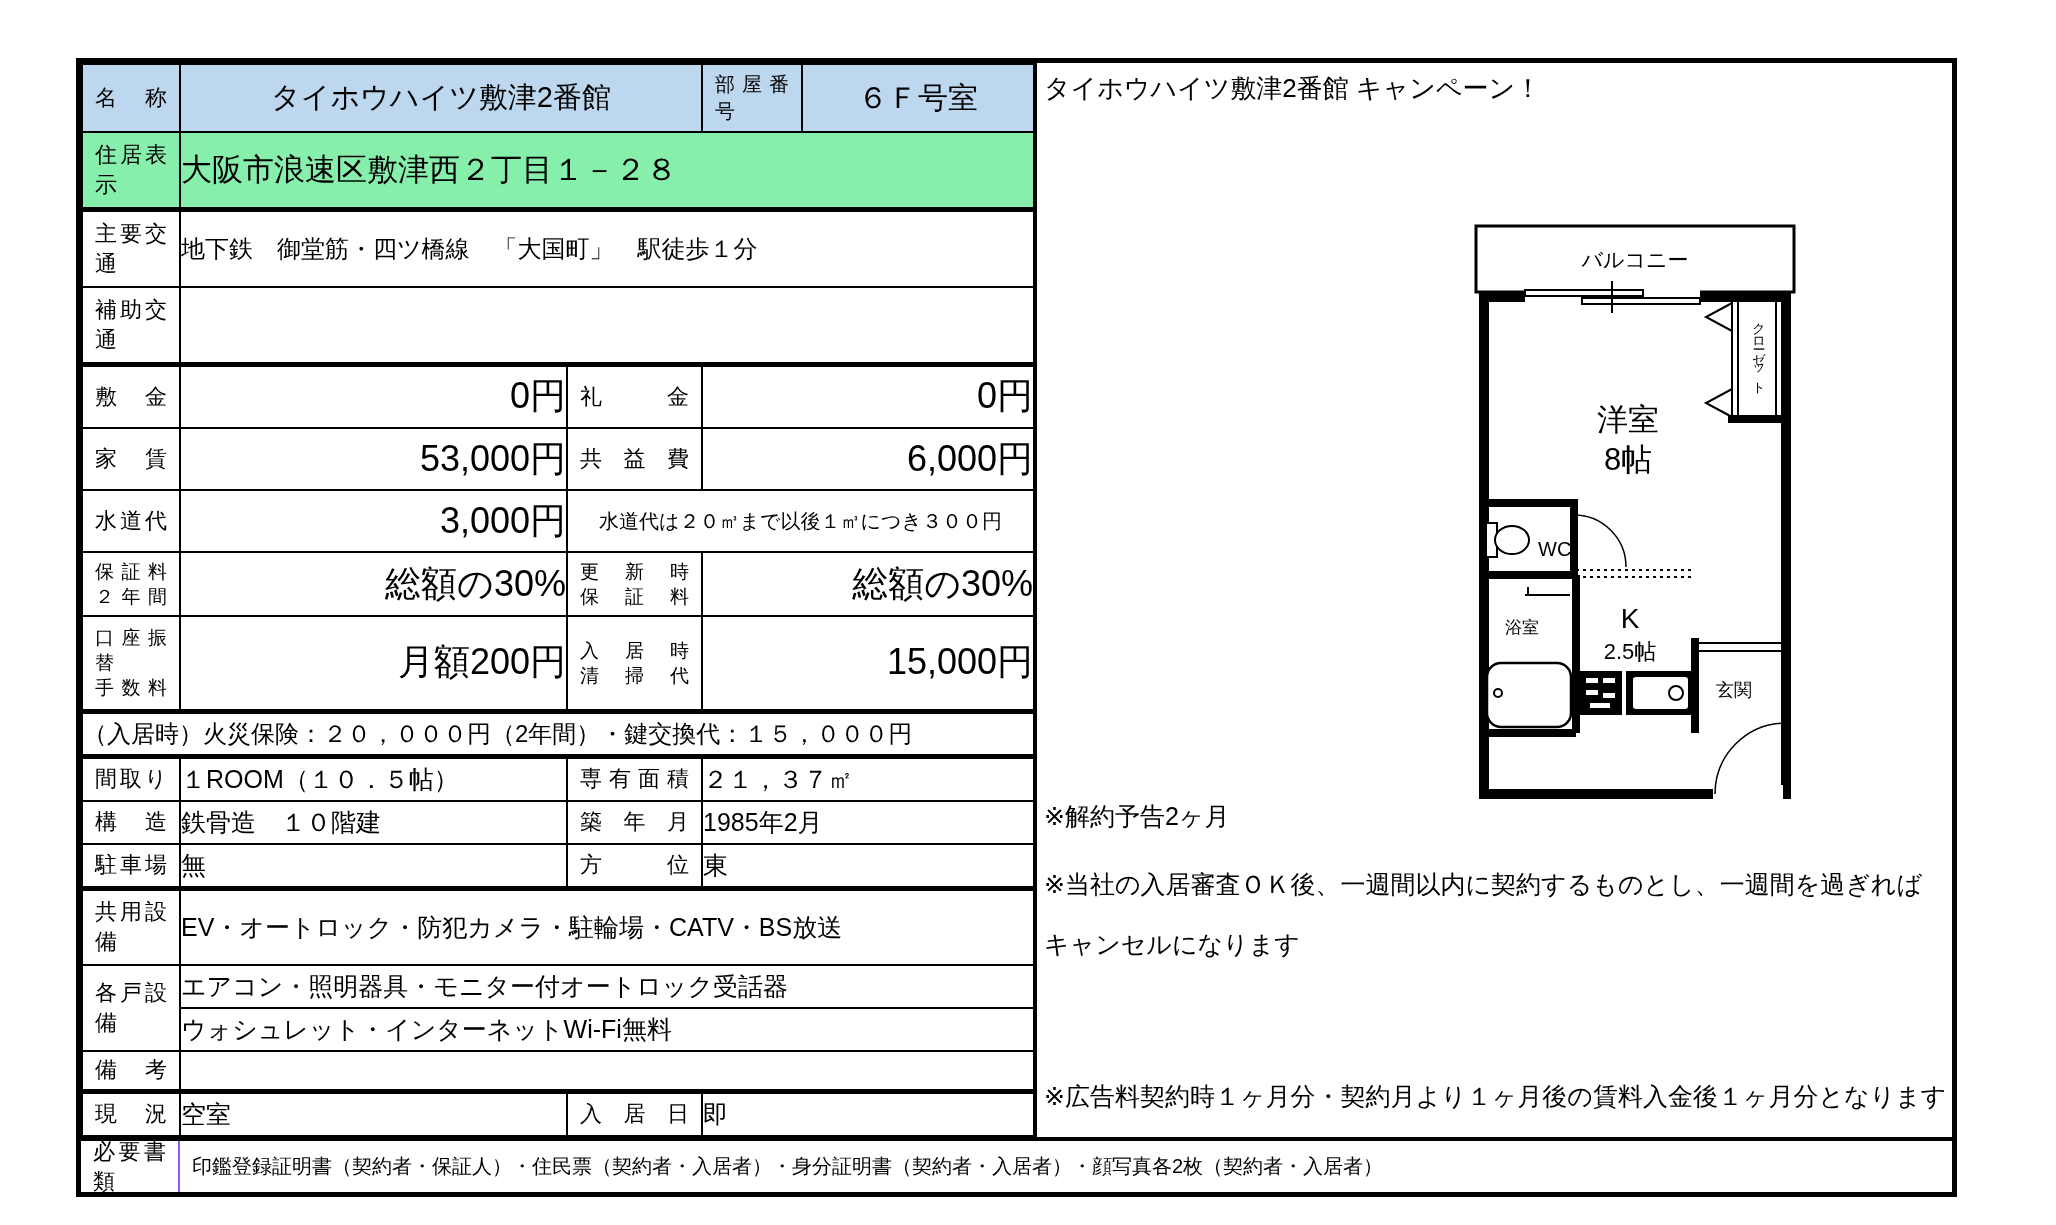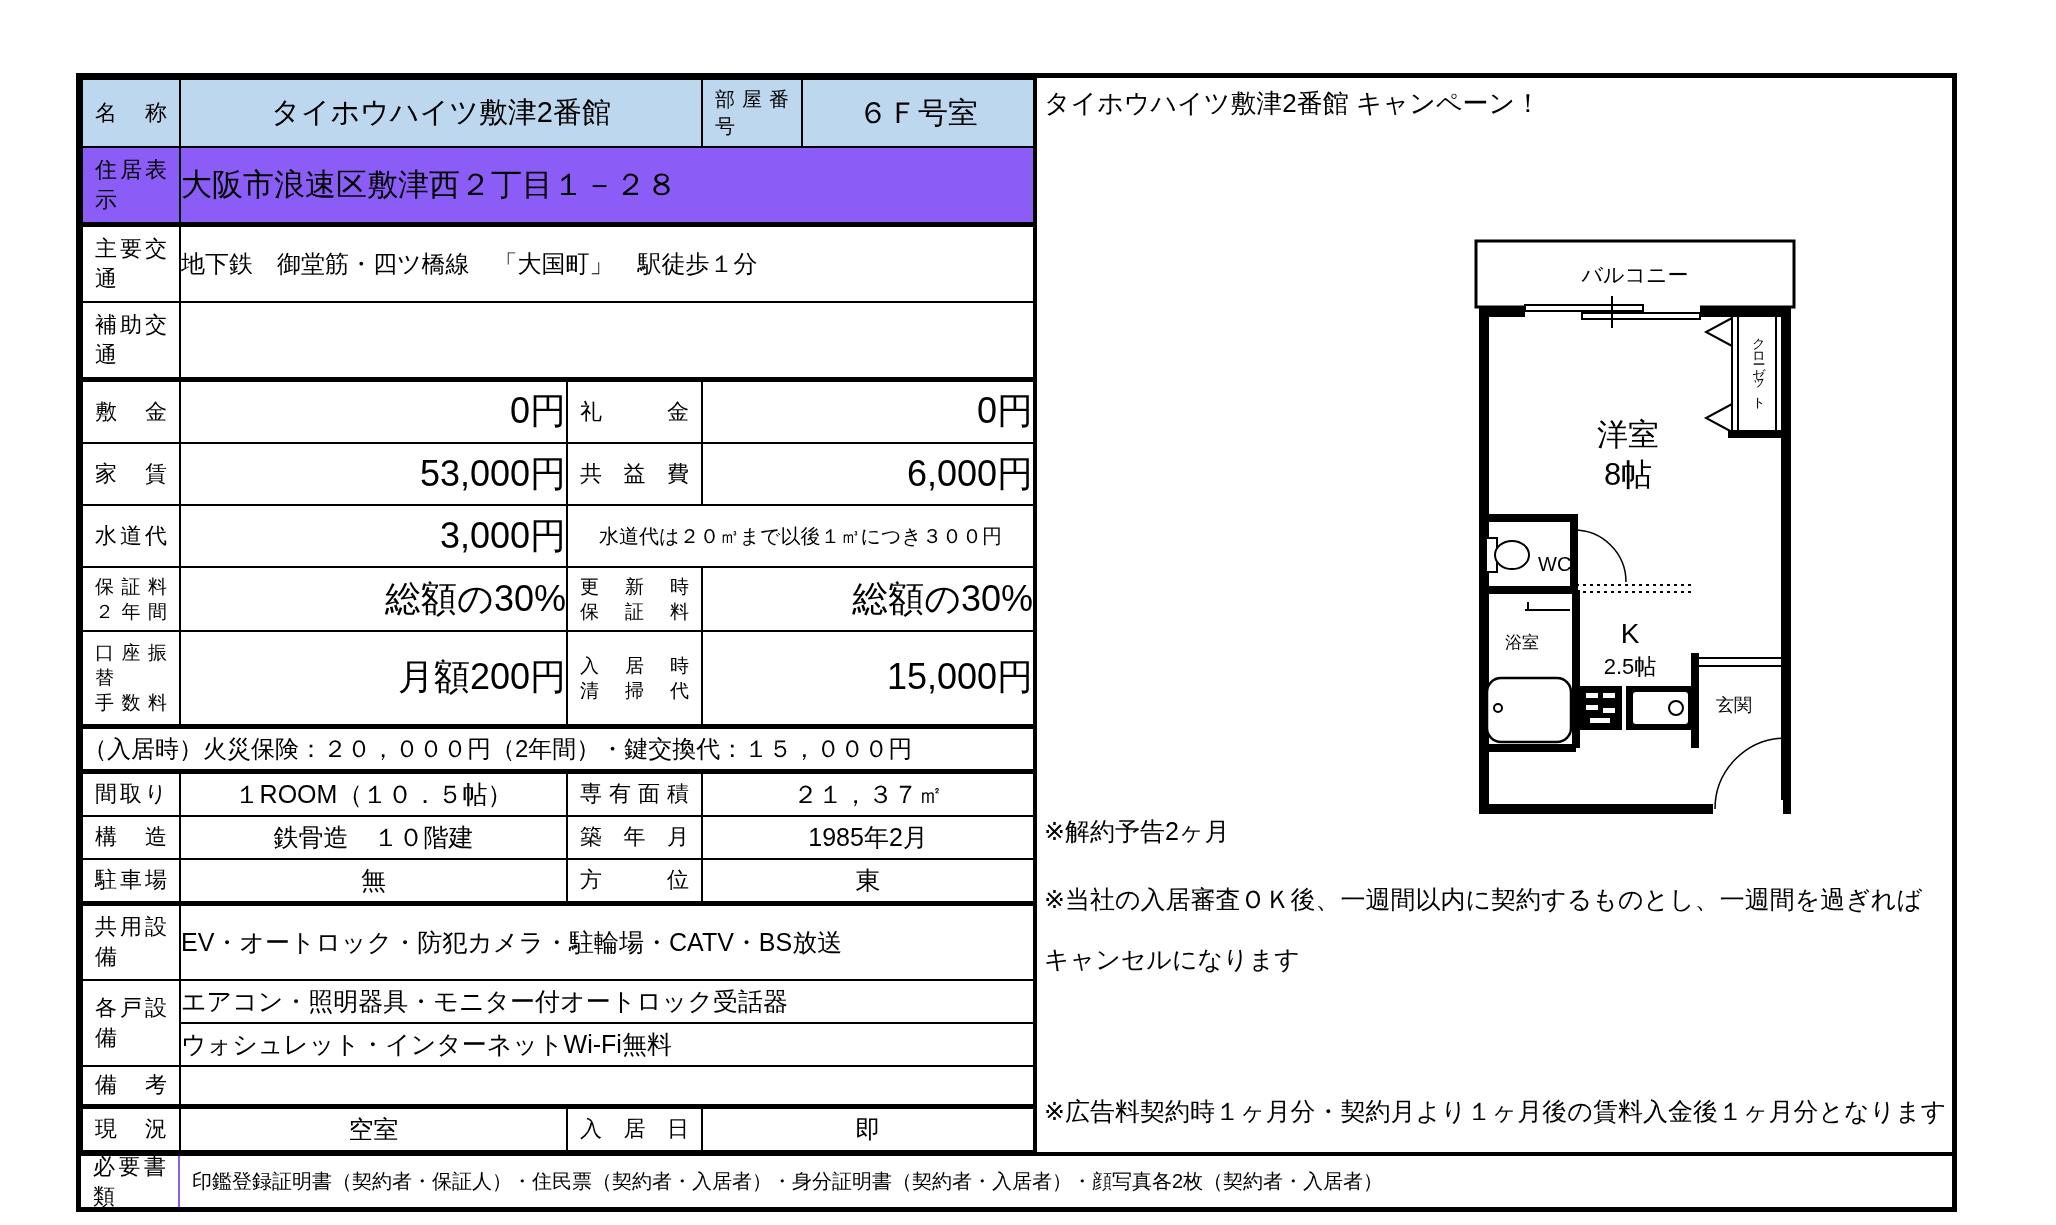--- a/index.html
+++ b/index.html
@@ -1,36 +1,36 @@
 <!DOCTYPE html>
 <html><head>
 <meta charset="utf-8">
 <style>
   html,body{margin:0;padding:0;background:#fff;}
   .sheet{position:relative;width:2056px;height:1225px;background:#fff;
          font-family:"Liberation Sans","DejaVu Sans",sans-serif;color:#000;}
-  .outer{position:absolute;left:76px;top:73px;width:1881px;height:1139px;
+  .outer{position:absolute;left:76px;top:58px;width:1881px;height:1139px;
          border:5px solid #000;box-sizing:border-box;background:#fff;padding-left:35px;}
   
   table.main{position:absolute;left:0;top:0;width:953px;height:1074px;
              border-collapse:collapse;table-layout:fixed;}
   table.main td{border:2px solid #000;padding:0;vertical-align:middle;overflow:hidden;}
   table.main tr.tb td{border-bottom:5px solid #000;}
   table.main td:last-child{border-right:4px solid #000;}
   .lbl{font-size:22px;}
   .lbl .j, .j1{display:block;text-align:justify;text-align-last:justify;padding:0 12px;}
   .lbl2{font-size:19px;line-height:25px;}
   .bg-blue{background:#bdd7ee;}
-  .bg-gray{background:#8b5cf6;}
+  .bg-gray{background:#86efac;}
   .val-name{font-size:29px;text-align:center;}
   .val-room{font-size:30px;text-align:center;}
   .val-addr{font-size:31px;padding-left:14px;}
   .val-left{font-size:24px;padding-left:14px;}
   .val-big{font-size:36px;text-align:right;padding-right:28px;}
-  .val-center{font-size:25px;text-align:center;}
+  .val-center{font-size:25px;}
   .val-note{font-size:20px;text-align:center;padding:0 4px;}
   .val-fire{font-size:24px;padding-left:14px;}
   .val-eq{font-size:25px;padding-left:16px;}
   .plbl{font-size:20px;}
   
   .docs-row{position:absolute;left:0;top:1074px;width:1871px;height:55px;
             border-top:4px solid #000;display:flex;box-sizing:border-box;align-items:stretch;}
   .docs-label{width:99px;border-right:2px solid #8b5cf6;display:flex;align-items:center;box-sizing:border-box;}
   .docs-label span{flex:1;}
   .docs-text{flex:1;display:flex;align-items:center;font-size:20px;padding-left:12px;}

